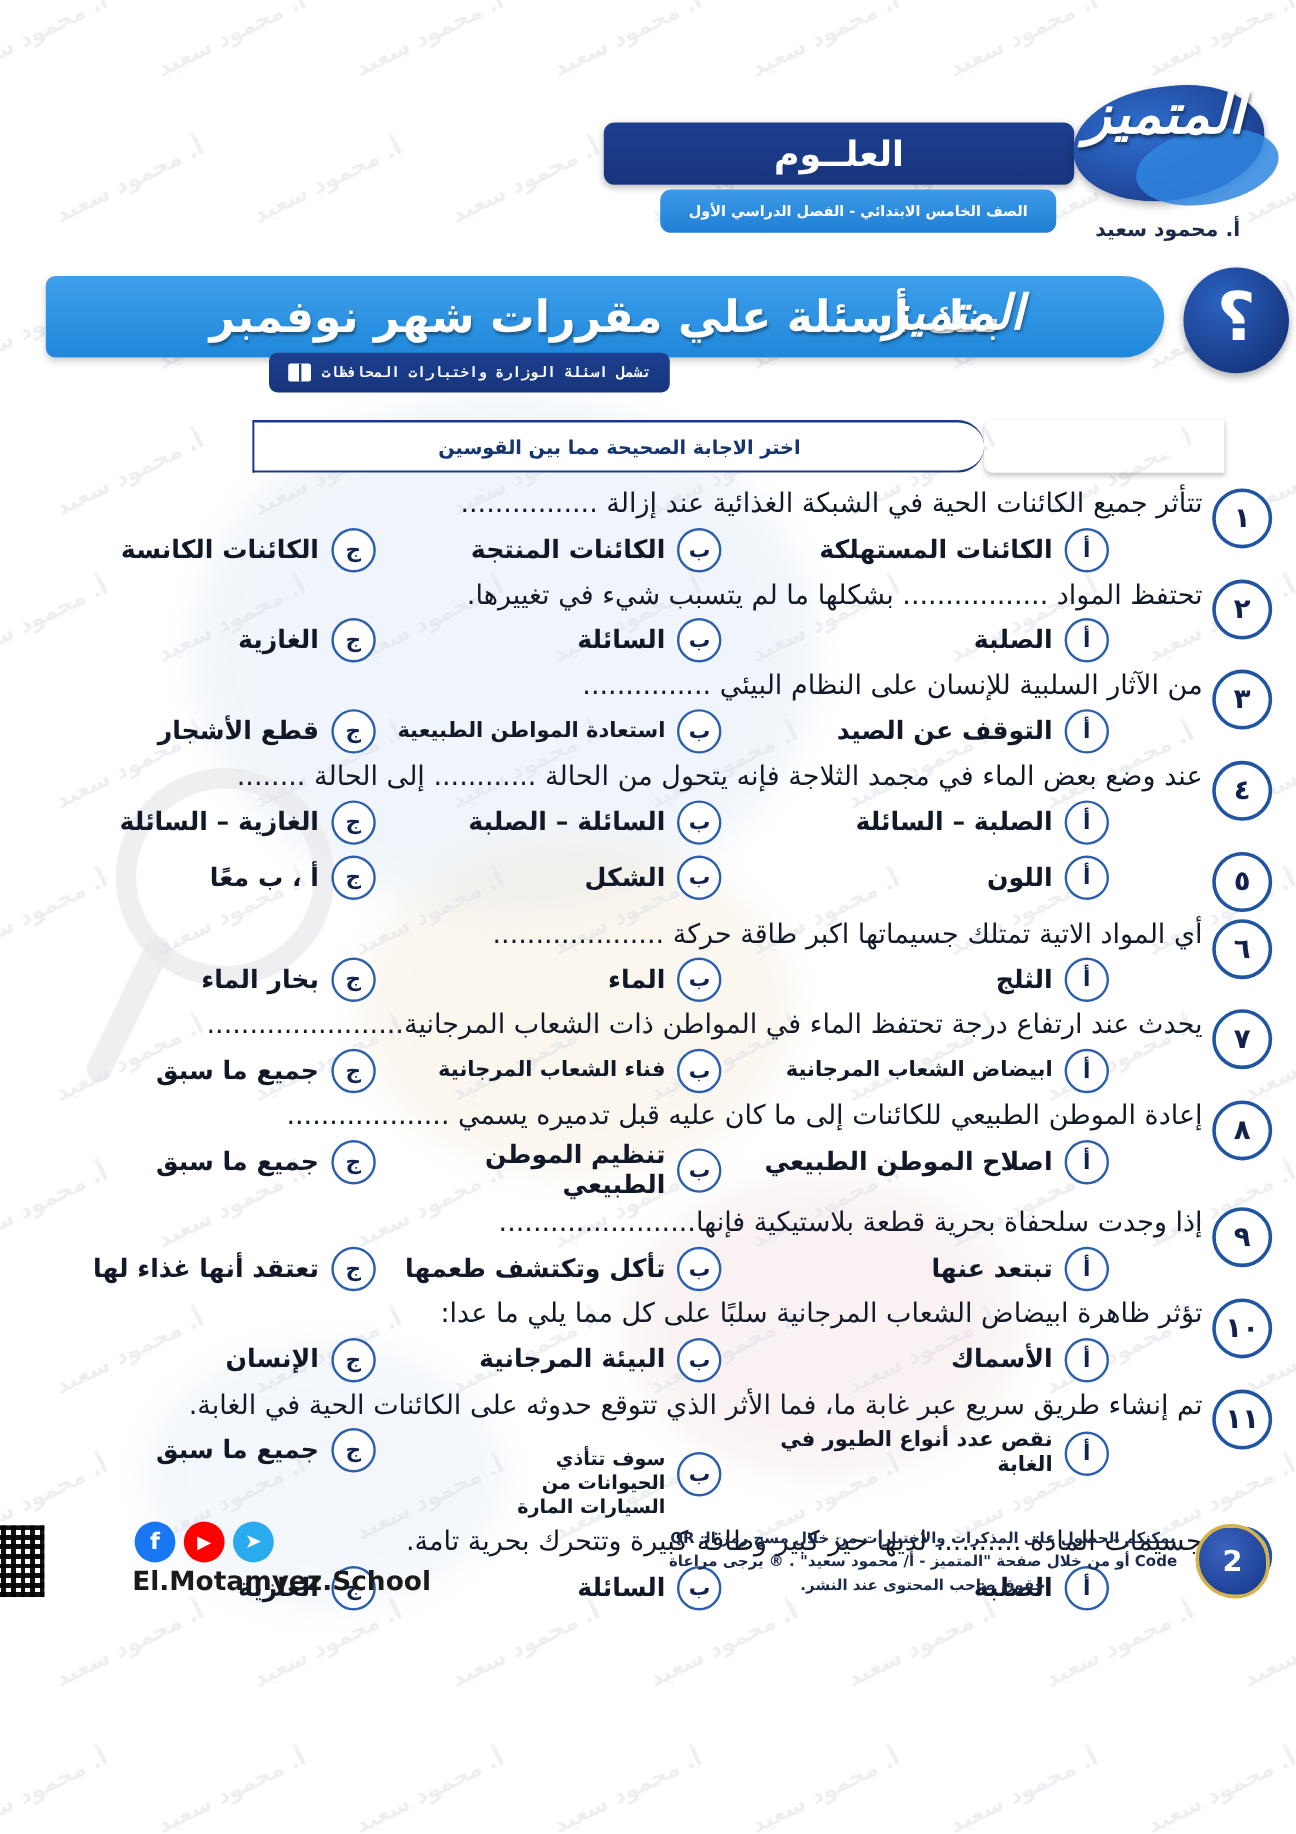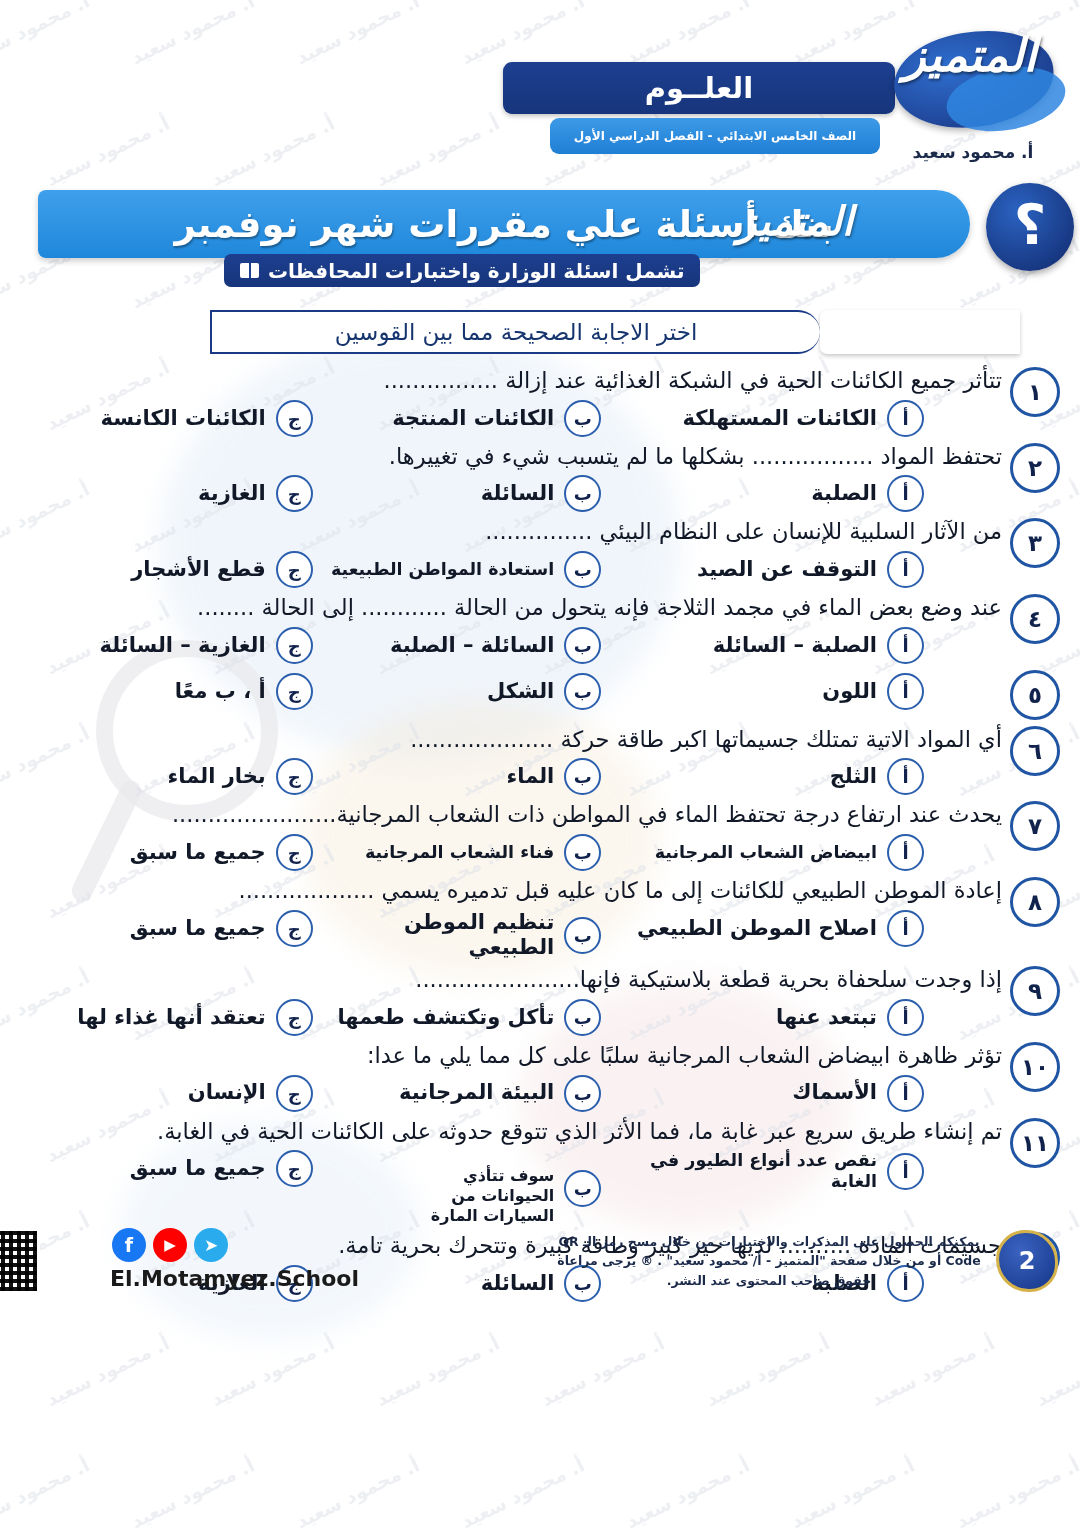--- a/index.html
+++ b/index.html
@@ -59,20 +59,21 @@
     transform: rotate(26deg);
     opacity: .75;
   }
 
   .page { position: relative; z-index: 2; }
 
   
   .header {
     position: relative;
     height: 180px;
+    margin-top: 40px;
   }
   .subject-bar {
     position: absolute;
     right: 185px;
     top: 62px;
     width: 392px;
     height: 52px;
     background: linear-gradient(180deg,#1d3f8f 0%, #17357c 100%);
     border-radius: 9px;
     display: flex;
@@ -212,22 +213,23 @@
     height: 33px;
     padding: 0 16px;
     background: linear-gradient(180deg,#1d3f8f 0%, #17357c 100%);
     border-radius: 7px;
     display: flex;
     align-items: center;
     gap: 9px;
   }
   .banner-sub span.txt {
     color: #fff;
-    font-size: 20px;
-    font-weight: 700;
+    font-size: 12px;
+    font-weight: 700;
+    font-family: Liberation Mono, monospace;
   }
   .book-icon {
     width: 19px; height: 15px;
     background: #fff;
     border-radius: 2px;
     position: relative;
     flex: none;
   }
   .book-icon::after {
     content: "";
@@ -257,22 +259,22 @@
     box-shadow: 0 2px 4px rgba(0,0,0,.22);
   }
   .qhead-text {
     flex: 1;
     background: #ffffff;
     border: 2px solid #1a3a86;
     border-right: none;
     border-radius: 0 22px 22px 0;
     display: flex; align-items: center; justify-content: center;
     color: #16356f;
-    font-size: 23px;
-    font-weight: 400;
+    font-size: 16px;
+    font-weight: 700;
   }
 
   
   .questions {
     margin: 12px 14px 0 14px;
     padding: 0 6px;
   }
   .q-item {
     display: flex;
     align-items: flex-start;

